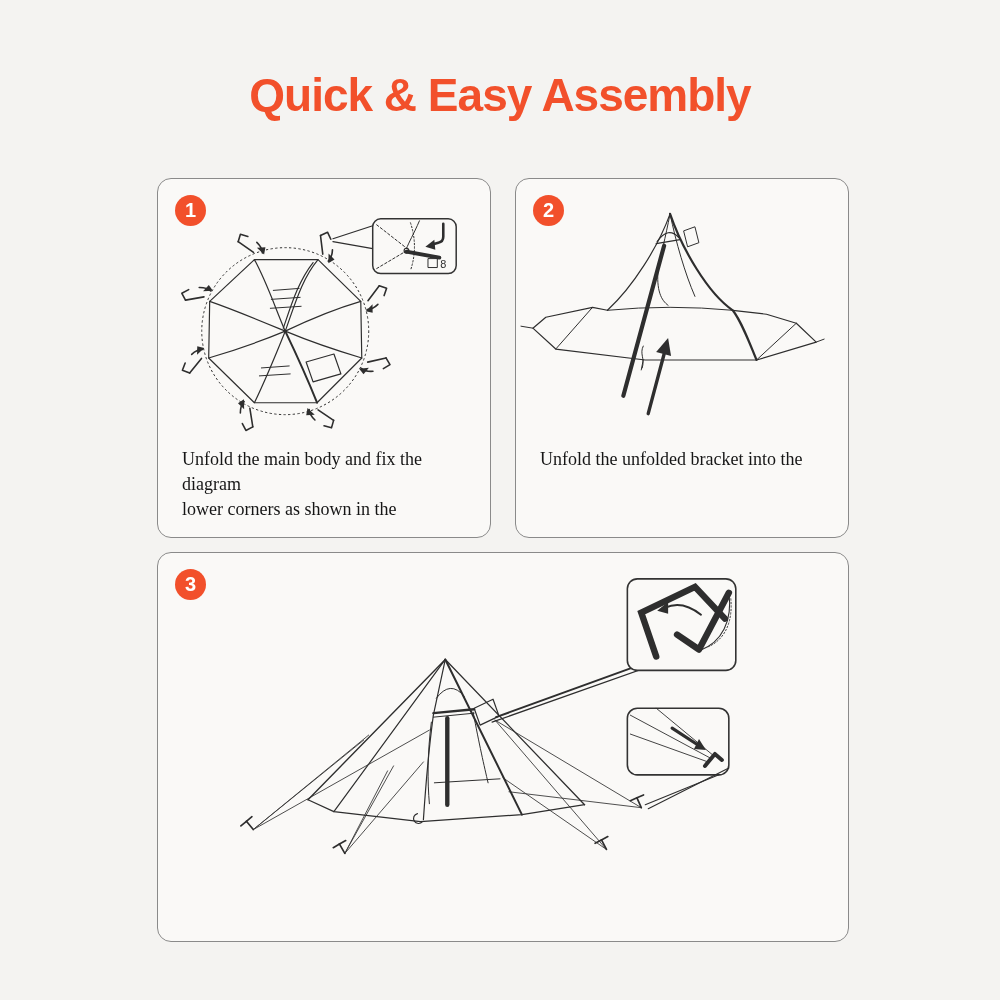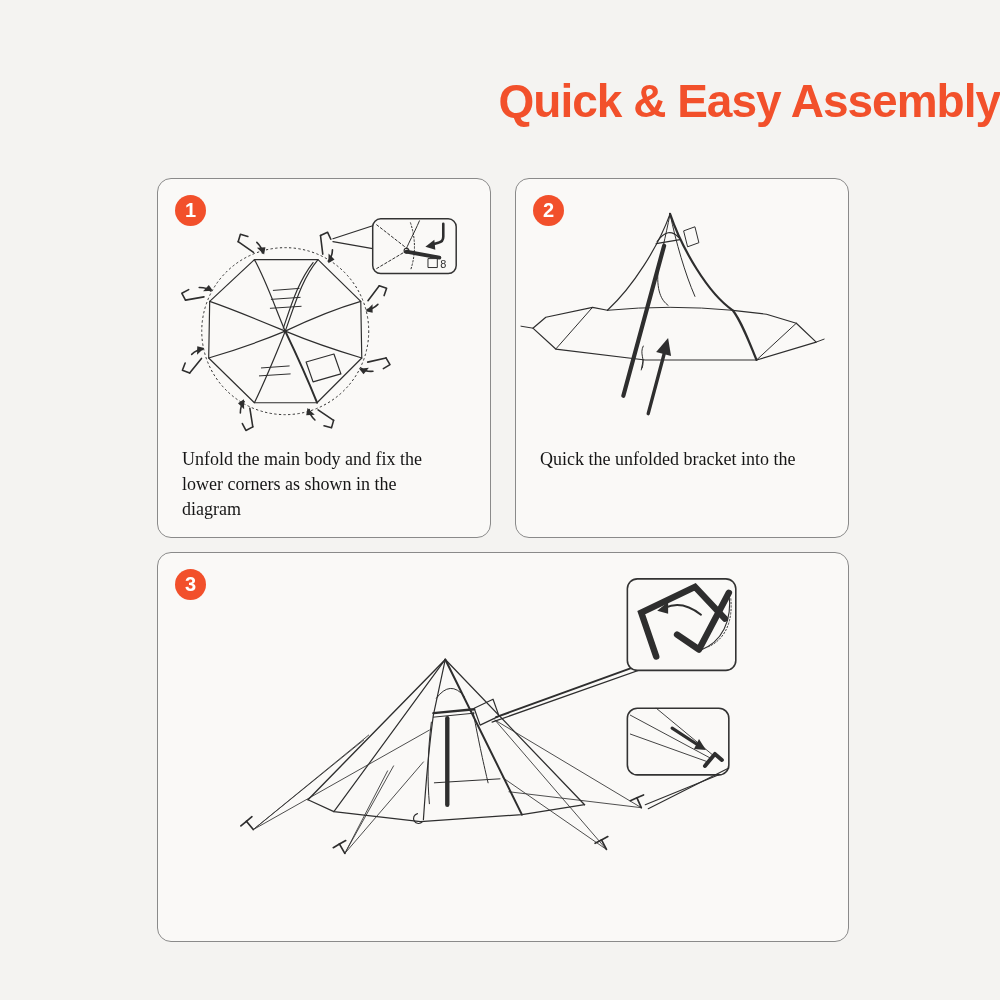--- a/index.html
+++ b/index.html
@@ -4,22 +4,22 @@
 <style>
   * { margin:0; padding:0; box-sizing:border-box; }
   html,body { width:1000px; height:1000px; }
   body {
     font-family:"Liberation Sans", sans-serif;
     background:var(--page-bg,#F4F3F1);
     position:relative;
     overflow:hidden;
   }
   .page-title {
-    position:absolute; left:0; top:74px; width:1000px;
-    text-align:right;
+    position:absolute; left:0; top:68px; width:1000px;
+    text-align:center;
     font-size:46px; font-weight:bold; letter-spacing:-1px;
     color:var(--accent,#F2502B);
   }
   .panel {
     position:absolute;
     background:var(--panel-bg,#FAF9F7);
     border:1px solid var(--panel-border,#8A8A8A);
     border-radius:14px;
   }
   .panel-1 { left:157px; top:178px; width:334px; height:360px; }
@@ -113,22 +113,22 @@
       <path d="M250,73 L283,79" stroke-width="4"></path>
       <path d="M287,45 L287,58 Q287,63 282,64 L275,66" stroke-width="2.6"></path>
       <polygon points="269,68 278,61 279,71" fill="#2E2E2E" stroke="none"></polygon>
       <rect x="272" y="80" width="9" height="9" stroke-width="1"></rect>
       <text x="284" y="89" font-size="11" fill="#2E2E2E" stroke="none">8</text>
     </g>
   </svg>
   <div class="badge">1</div>
   <p class="caption">
     <span style="display:block">Unfold the main body and fix the</span>
+    <span style="display:block">diagram</span>
     <span style="display:block">lower corners as shown in the</span>
-    <span style="display:block">diagram</span>
   </p>
 </section>
 
 <section class="panel panel-2">
   <svg class="diagram" viewBox="0 0 334 360" fill="none" stroke="#2E2E2E" stroke-width="1.2" stroke-linecap="round" stroke-linejoin="round">
 
     <g>
       <path d="M92,132 L77,129 L30,139 L17,150 L40,171 L130,182 L242,182 L302,164 L282,145 L252,136 L218,132"></path>
       <path d="M92,132 Q155,126 218,132" stroke-width="1"></path>
       <path d="M77,129 L40,171" stroke-width="1"></path>
@@ -155,21 +155,21 @@
 
     <path d="M149,67 L108,218" stroke-width="4.2"></path>
 
     <g>
       <path d="M133,236 L149,176" stroke-width="3.4"></path>
       <polygon points="153,160 156,178 141,174" fill="#2E2E2E" stroke="none"></polygon>
     </g>
   </svg>
   <div class="badge">2</div>
   <p class="caption">
-    <span style="display:block">Quick the unfolded bracket into the</span>
+    <span style="display:block">Unfold the unfolded bracket into the</span>
   </p>
 </section>
 
 <section class="panel panel-3">
   <svg class="diagram" viewBox="0 0 692 390" fill="none" stroke="#2E2E2E" stroke-width="1.2" stroke-linecap="round" stroke-linejoin="round">
     <defs>
       <g id="p3stake" stroke-width="1.7">
         <path d="M0,0 L-6,-9"></path>
         <path d="M-6,-9 L-12,-5"></path>
         <path d="M-6,-9 L0,-13"></path>

